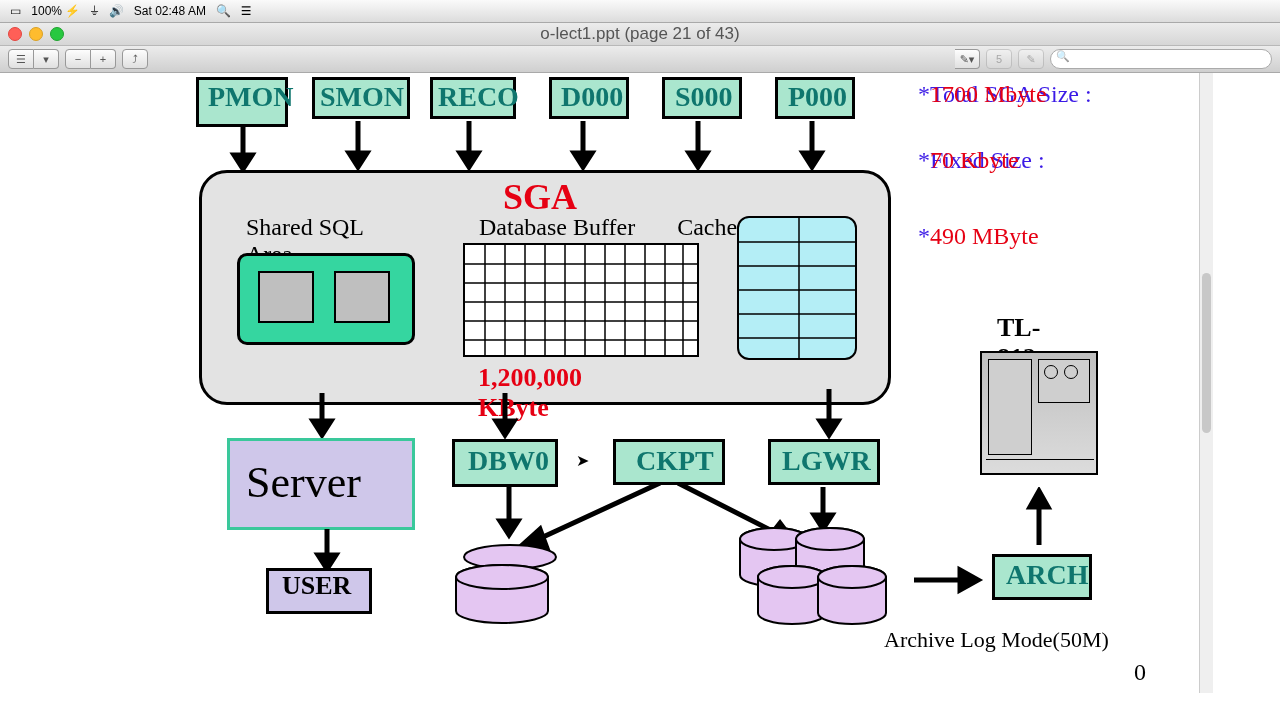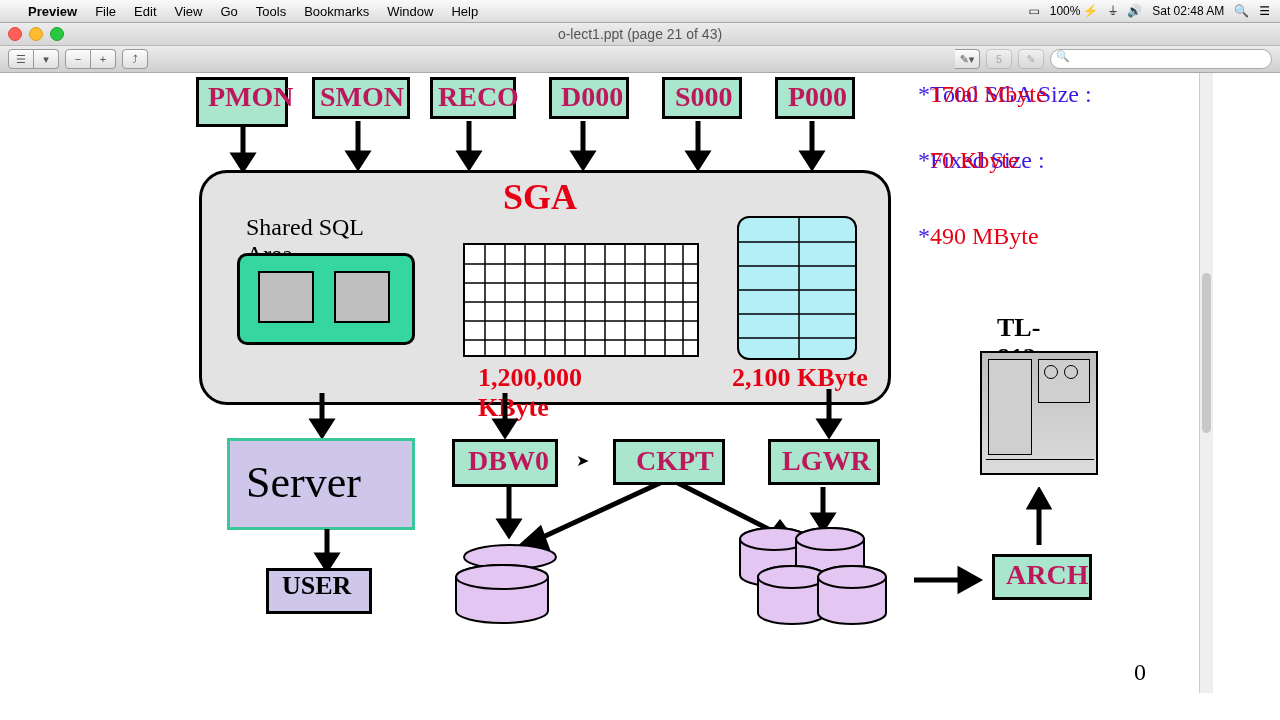--- a/index.html
+++ b/index.html
@@ -3,21 +3,21 @@
 <meta charset="utf-8">
 <style>
 html,body{margin:0;padding:0;width:1280px;height:720px;font-family:"Lucida Grande","Helvetica Neue",sans-serif;overflow:hidden;background:#fff}
 
 #menubar{height:22px;background:linear-gradient(#fafafa,#dcdcdc);border-bottom:1px solid #a9a9a9;display:flex;align-items:center;font-size:13px;color:#000;padding:0 10px;justify-content:space-between}
 #menubar .left,#menubar .right{display:flex;align-items:center;gap:18px}
 #menubar .apple{font-size:15px}
 #menubar .right{gap:10px;font-size:12px}
 #menubar .bold{font-weight:bold}
 
-#win-title{height:22px;background:linear-gradient(#ececec,#d6d6d6);border-bottom:1px solid #b8b8b8;display:flex;align-items:center;position:relative;font-size:14px}
+#win-title{height:22px;background:linear-gradient(#ececec,#d6d6d6);border-bottom:1px solid #b8b8b8;display:flex;align-items:center;position:relative;font-size:17px}
 #win-title .lights{position:absolute;left:8px;display:flex;gap:7px}
 #win-title .light{width:12px;height:12px;border-radius:50%}
 #win-title .r{background:#ff5f57;border:1px solid #e24640}
 #win-title .y{background:#febc2e;border:1px solid #d9a126}
 #win-title .g{background:#28c840;border:1px solid #1fa32f}
 #win-title .title{margin:0 auto;color:#555}
 
 #toolbar{height:26px;background:linear-gradient(#ececec,#cfcfcf);border-bottom:1px solid #a9a9a9;display:flex;align-items:center;padding:0 8px;gap:6px;font-size:12px}
 #toolbar .btn{background:linear-gradient(#fdfdfd,#e0e0e0);border:1px solid #999;border-radius:4px;height:18px;min-width:24px;display:flex;align-items:center;justify-content:center;color:#555;font-size:11px}
 #toolbar .seg{display:flex}
@@ -25,47 +25,35 @@
 #toolbar .seg .btn:first-child{border-radius:4px 0 0 4px}
 #toolbar .seg .btn:last-child{border-radius:0 4px 4px 0;border-left:none}
 #toolbar .spacer{flex:1}
 #toolbar input.search{height:18px;border:1px solid #aaa;border-radius:10px;padding:0 8px 0 22px;width:190px;background:#fff}
 #toolbar .search-wrap{position:relative}
 #toolbar .search-wrap:before{content:"🔍";position:absolute;left:6px;top:1px;font-size:11px;opacity:.6}
 
 #canvas{position:relative;width:1280px;height:650px;background:#fff}
 #canvas *{position:absolute;box-sizing:border-box}
 .processbox{background:#aae6ce;border:3px solid #000;font:bold 28px "Times New Roman",serif;display:flex;align-items:flex-start;justify-content:center;padding-top:4px}
-.proclabel{font:bold 28px "Times New Roman",serif;color:#be185d;white-space:pre;left:0;top:0}
+.proclabel{font:bold 28px "Times New Roman",serif;color:#0f766e;white-space:pre;left:0;top:0}
 .shadow:after{content:"";position:absolute;left:4px;top:4px;width:100%;height:100%;background:#9a9a9a;z-index:-1}
 .sga{border:3px solid #000;border-radius:28px;background:#e3e3e3}
 .sgaTitle{font:bold 36px "Times New Roman",serif;color:#e60013}
 .sizeLabel{font:bold 26px "Times New Roman",serif;color:#e60013}
 .blacklabel{font:24px "Times New Roman",serif;color:#000}
 .statline{font:24px "Times New Roman",serif;color:#3b1ae6}
 .statline .red{color:#e60013}
 .bigbox{background:#cfc7ea;border:3px solid #3ac89b}
 .pagenum{font:24px "Times New Roman",serif}
 </style>
 </head>
 <body>
 
 <div id="menubar">
-  <div class="left">
-    <span class="apple"></span>
-    <span class="bold">Preview</span>
-    <span>File</span>
-    <span>Edit</span>
-    <span>View</span>
-    <span>Go</span>
-    <span>Tools</span>
-    <span>Bookmarks</span>
-    <span>Window</span>
-    <span>Help</span>
-  </div>
   <div class="right">
     <span>▭</span>
     <span><span>100%</span> ⚡</span>
     <span>⏚</span>
     <span>🔊</span>
     <span>Sat 02:48 AM</span>
     <span>🔍</span>
     <span>☰</span>
   </div>
 </div>
@@ -152,20 +140,21 @@
     </svg>
 
   <div class="sga" style="left:199px;top:97px;width:692px;height:235px"></div>
   <div class="sgaTitle" style="left:503px;top:103px">SGA</div>
 
   <div class="blacklabel" style="left:246px;top:141px;width:120px">Shared SQL Area</div>
   <div style="left:237px;top:180px;width:178px;height:92px;background:#35d6a0;border:3px solid #000;border-radius:10px"></div>
   <div style="left:258px;top:198px;width:56px;height:52px;background:#bfbfbf;border:2px solid #000"></div>
   <div style="left:334px;top:198px;width:56px;height:52px;background:#bfbfbf;border:2px solid #000"></div>
 
+  <div class="blacklabel" style="left:479px;top:141px;width:240px;white-space:pre">Database Buffer       Cache</div>
   <div style="left:463px;top:170px;width:236px;height:114px;background:#fff;border:2px solid #000">
     <svg style="width:100%;height:100%">
       <g stroke="#000" stroke-width="1.5">
         <line x1="0" y1="19" x2="236" y2="19"></line>
           <line x1="0" y1="38" x2="236" y2="38"></line>
           <line x1="0" y1="57" x2="236" y2="57"></line>
           <line x1="0" y1="76" x2="236" y2="76"></line>
           <line x1="0" y1="95" x2="236" y2="95"></line>
         <line x1="20" y1="0" x2="20" y2="114"></line>
           <line x1="40" y1="0" x2="40" y2="114"></line>
@@ -189,21 +178,20 @@
       <line x1="0" y1="24" x2="120" y2="24"></line>
           <line x1="0" y1="48" x2="120" y2="48"></line>
           <line x1="0" y1="72" x2="120" y2="72"></line>
           <line x1="0" y1="96" x2="120" y2="96"></line>
           <line x1="0" y1="120" x2="120" y2="120"></line>
     </g>
       </svg>
   </div>
 
   <div class="sizeLabel" style="left:478px;top:290px;width:170px">1,200,000 KByte</div>
-  <div class="sizeLabel" style="left:732px;top:290px;width:140px">2,100 KByte</div>
 
   <svg style="left:307px;top:320px;width:30px;height:46px">
       <path d="M15 0 V28 M6 28 L15 42 L24 28 Z" stroke="#000" stroke-width="5" fill="#000"></path>
     </svg>
   <svg style="left:490px;top:320px;width:30px;height:46px">
       <path d="M15 0 V28 M6 28 L15 42 L24 28 Z" stroke="#000" stroke-width="5" fill="#000"></path>
     </svg>
   <svg style="left:814px;top:316px;width:30px;height:50px">
       <path d="M15 0 V32 M6 32 L15 46 L24 32 Z" stroke="#000" stroke-width="5" fill="#000"></path>
     </svg>
@@ -272,20 +260,21 @@
 
   <svg style="left:914px;top:492px;width:70px;height:30px">
       <path d="M0 15 H46 M46 5 L64 15 L46 25 Z" stroke="#000" stroke-width="5" fill="#000"></path>
     </svg>
 
   <div style="left:992px;top:481px">
       <div class="processbox shadow" style="position:relative;width:100px;height:46px"></div>
     </div>
   <div class="proclabel" style="left:1006px;top:486px;width:80px">ARCH</div>
 
+  <div style="left:884px;top:554px;font:22px 'Times New Roman',serif">Archive Log Mode(50M)</div>
 
   <svg style="left:1024px;top:414px;width:30px;height:62px">
       <path d="M15 58 V18 M6 20 L15 4 L24 20 Z" stroke="#000" stroke-width="5" fill="#000"></path>
     </svg>
 
   <div style="left:997px;top:240px;font:bold 26px 'Times New Roman',serif;width:70px">TL-812</div>
   <div style="left:980px;top:278px;width:118px;height:124px;border:2px solid #000;background:linear-gradient(#bfbfbf,#dcdcdc)">
     <div style="left:6px;top:6px;width:44px;height:96px;border:1px solid #000;background:#cfcfcf"></div>
     <div style="left:56px;top:6px;width:52px;height:44px;border:1px solid #000;background:#cfcfcf"></div>
     <div style="left:62px;top:12px;width:14px;height:14px;border:1px solid #000;border-radius:50%"></div>

